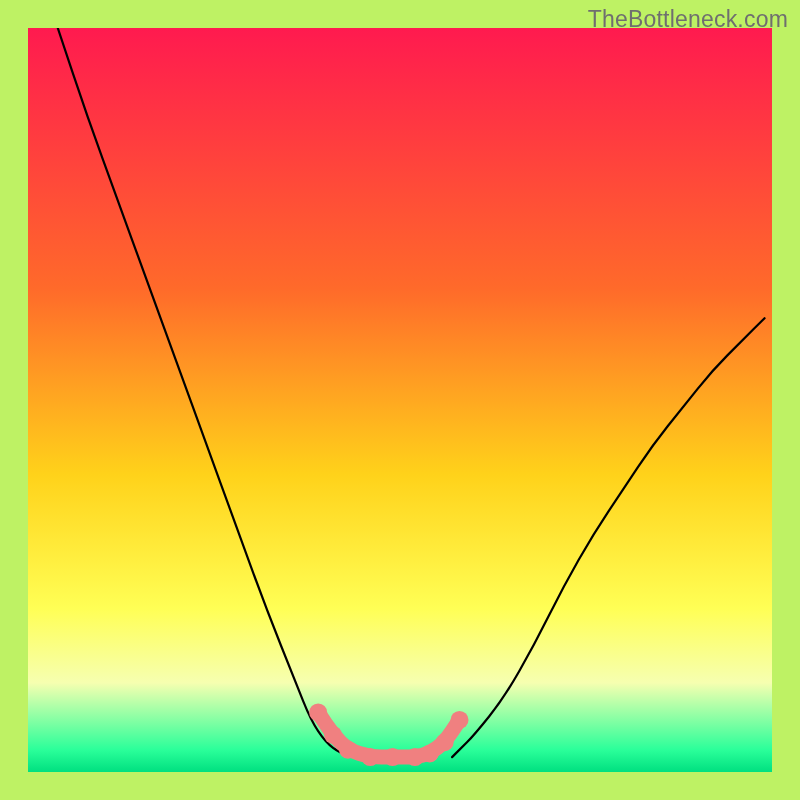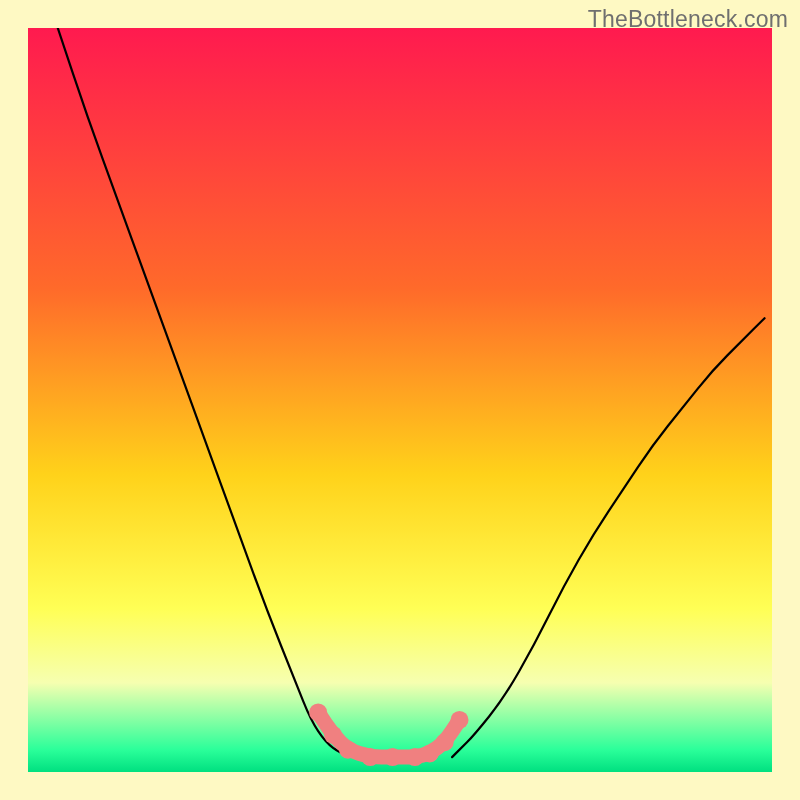--- a/index.html
+++ b/index.html
@@ -8,21 +8,21 @@
     width: 800px;
     height: 800px;
     background: #000;
     overflow: hidden;
     font-family: Arial, Helvetica, sans-serif;
   }
   .frame {
     position: relative;
     width: 800px;
     height: 800px;
-    background: #fef9c3;
+    background: #bef264;
   }
   .plot-area {
     position: absolute;
     left: 28px;
     top: 28px;
     width: 744px;
     height: 744px;
     overflow: hidden;
   }
   .gradient-bg {

